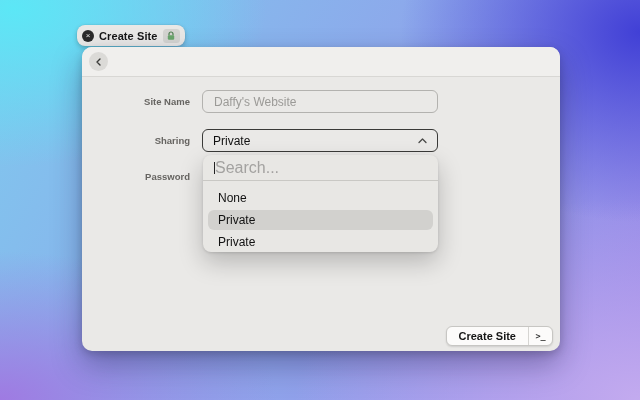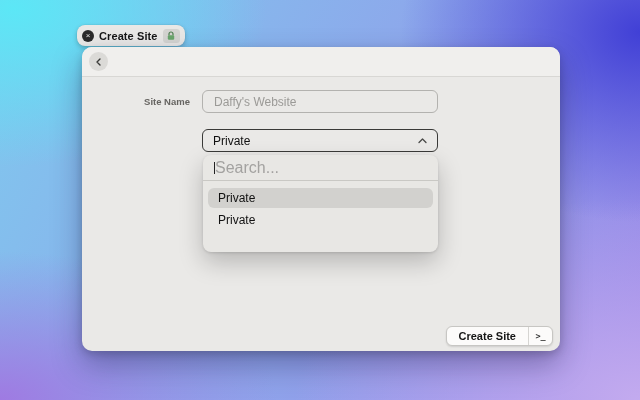--- a/index.html
+++ b/index.html
@@ -134,36 +134,39 @@
 
     <div class="win-header">
       <div class="back-btn">
         <svg width="8" height="8" viewBox="0 0 8 8">
           <polyline points="5,1 2,4 5,7" fill="none" stroke="#3a3a38" stroke-width="1.4" stroke-linecap="round" stroke-linejoin="round"></polyline>
         </svg>
       </div>
     </div>
 
     <div class="field-label lbl-sitename">Site Name</div>
+    <div class="field-label lbl-sharing">Sharing</div>
+    <div class="field-label lbl-password">Password</div>
 
     <input class="text-input" type="text" placeholder="Daffy's Website" style="">
 
     <div class="select">
       <span class="select-value">Private</span>
       <svg width="9" height="6" viewBox="0 0 9 6">
         <polyline points="1,4.5 4.5,1 8,4.5" fill="none" stroke="#4a4a48" stroke-width="1.3" stroke-linecap="round" stroke-linejoin="round"></polyline>
       </svg>
     </div>
 
     <div class="dropdown">
       <div class="dd-search">
         <input type="text" placeholder="Search..." style="">
         <div class="caret"></div>
       </div>
       <div class="dd-options">
+        <div class="dd-option">None</div>
         <div class="dd-option selected">Private</div>
         <div class="dd-option">Private</div>
       </div>
     </div>
 
     <div class="create-btn">
       <div class="create-btn-main">Create Site</div>
       <div class="create-btn-aux">&gt;_</div>
     </div>
 

